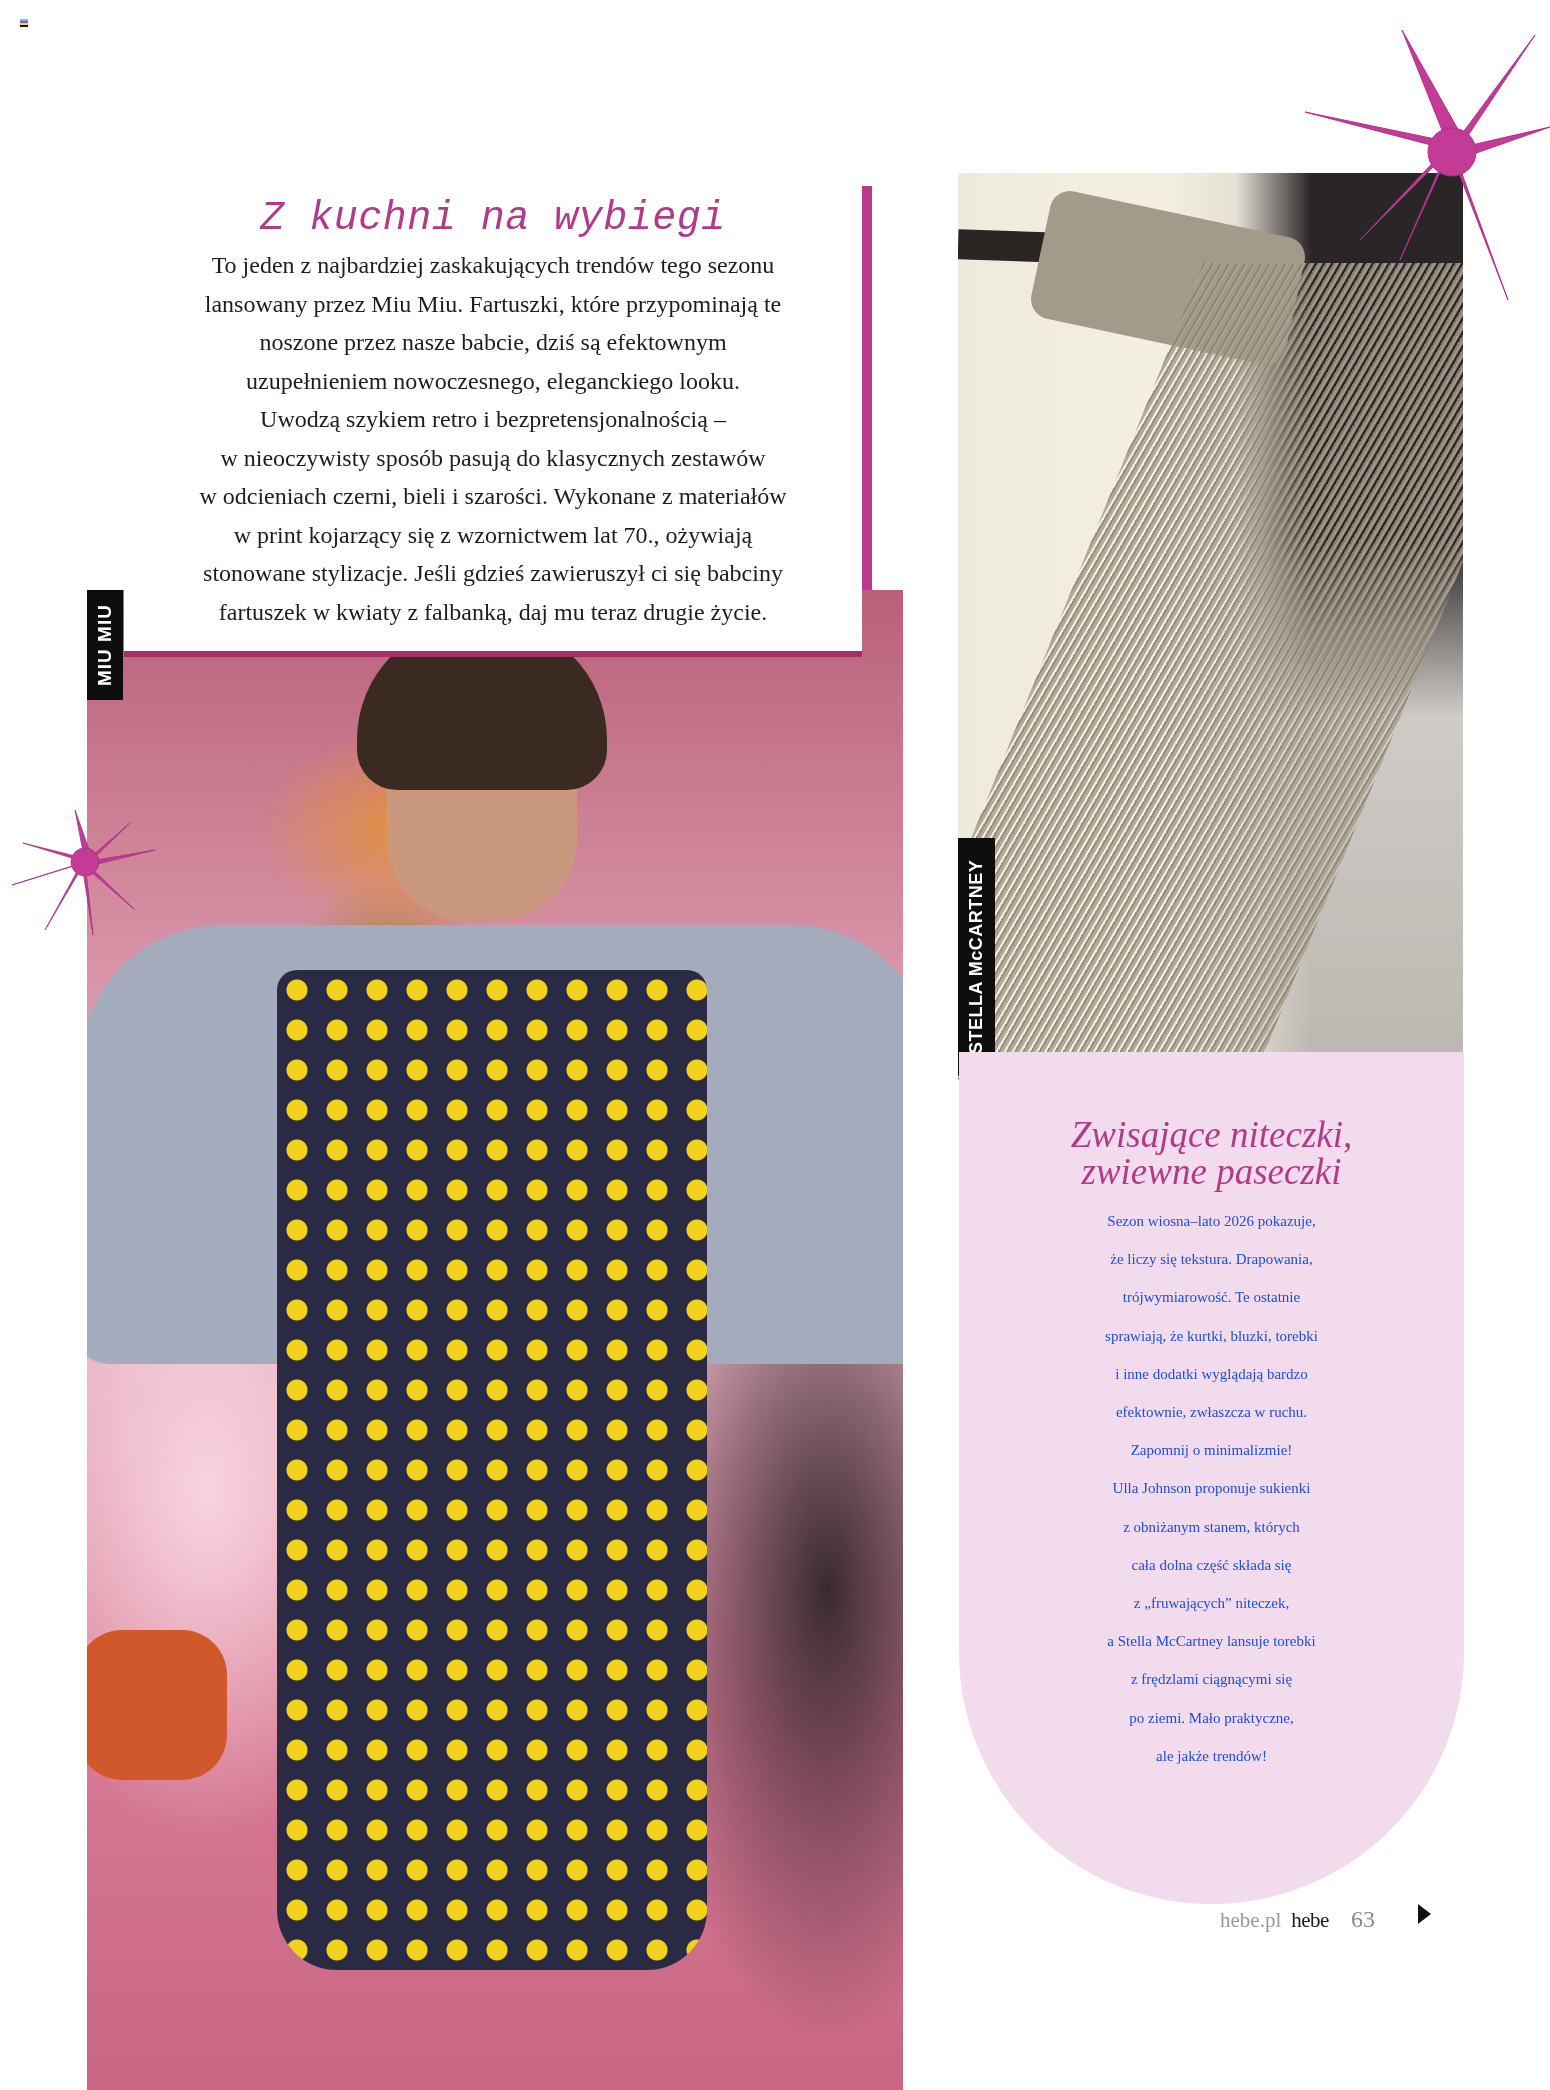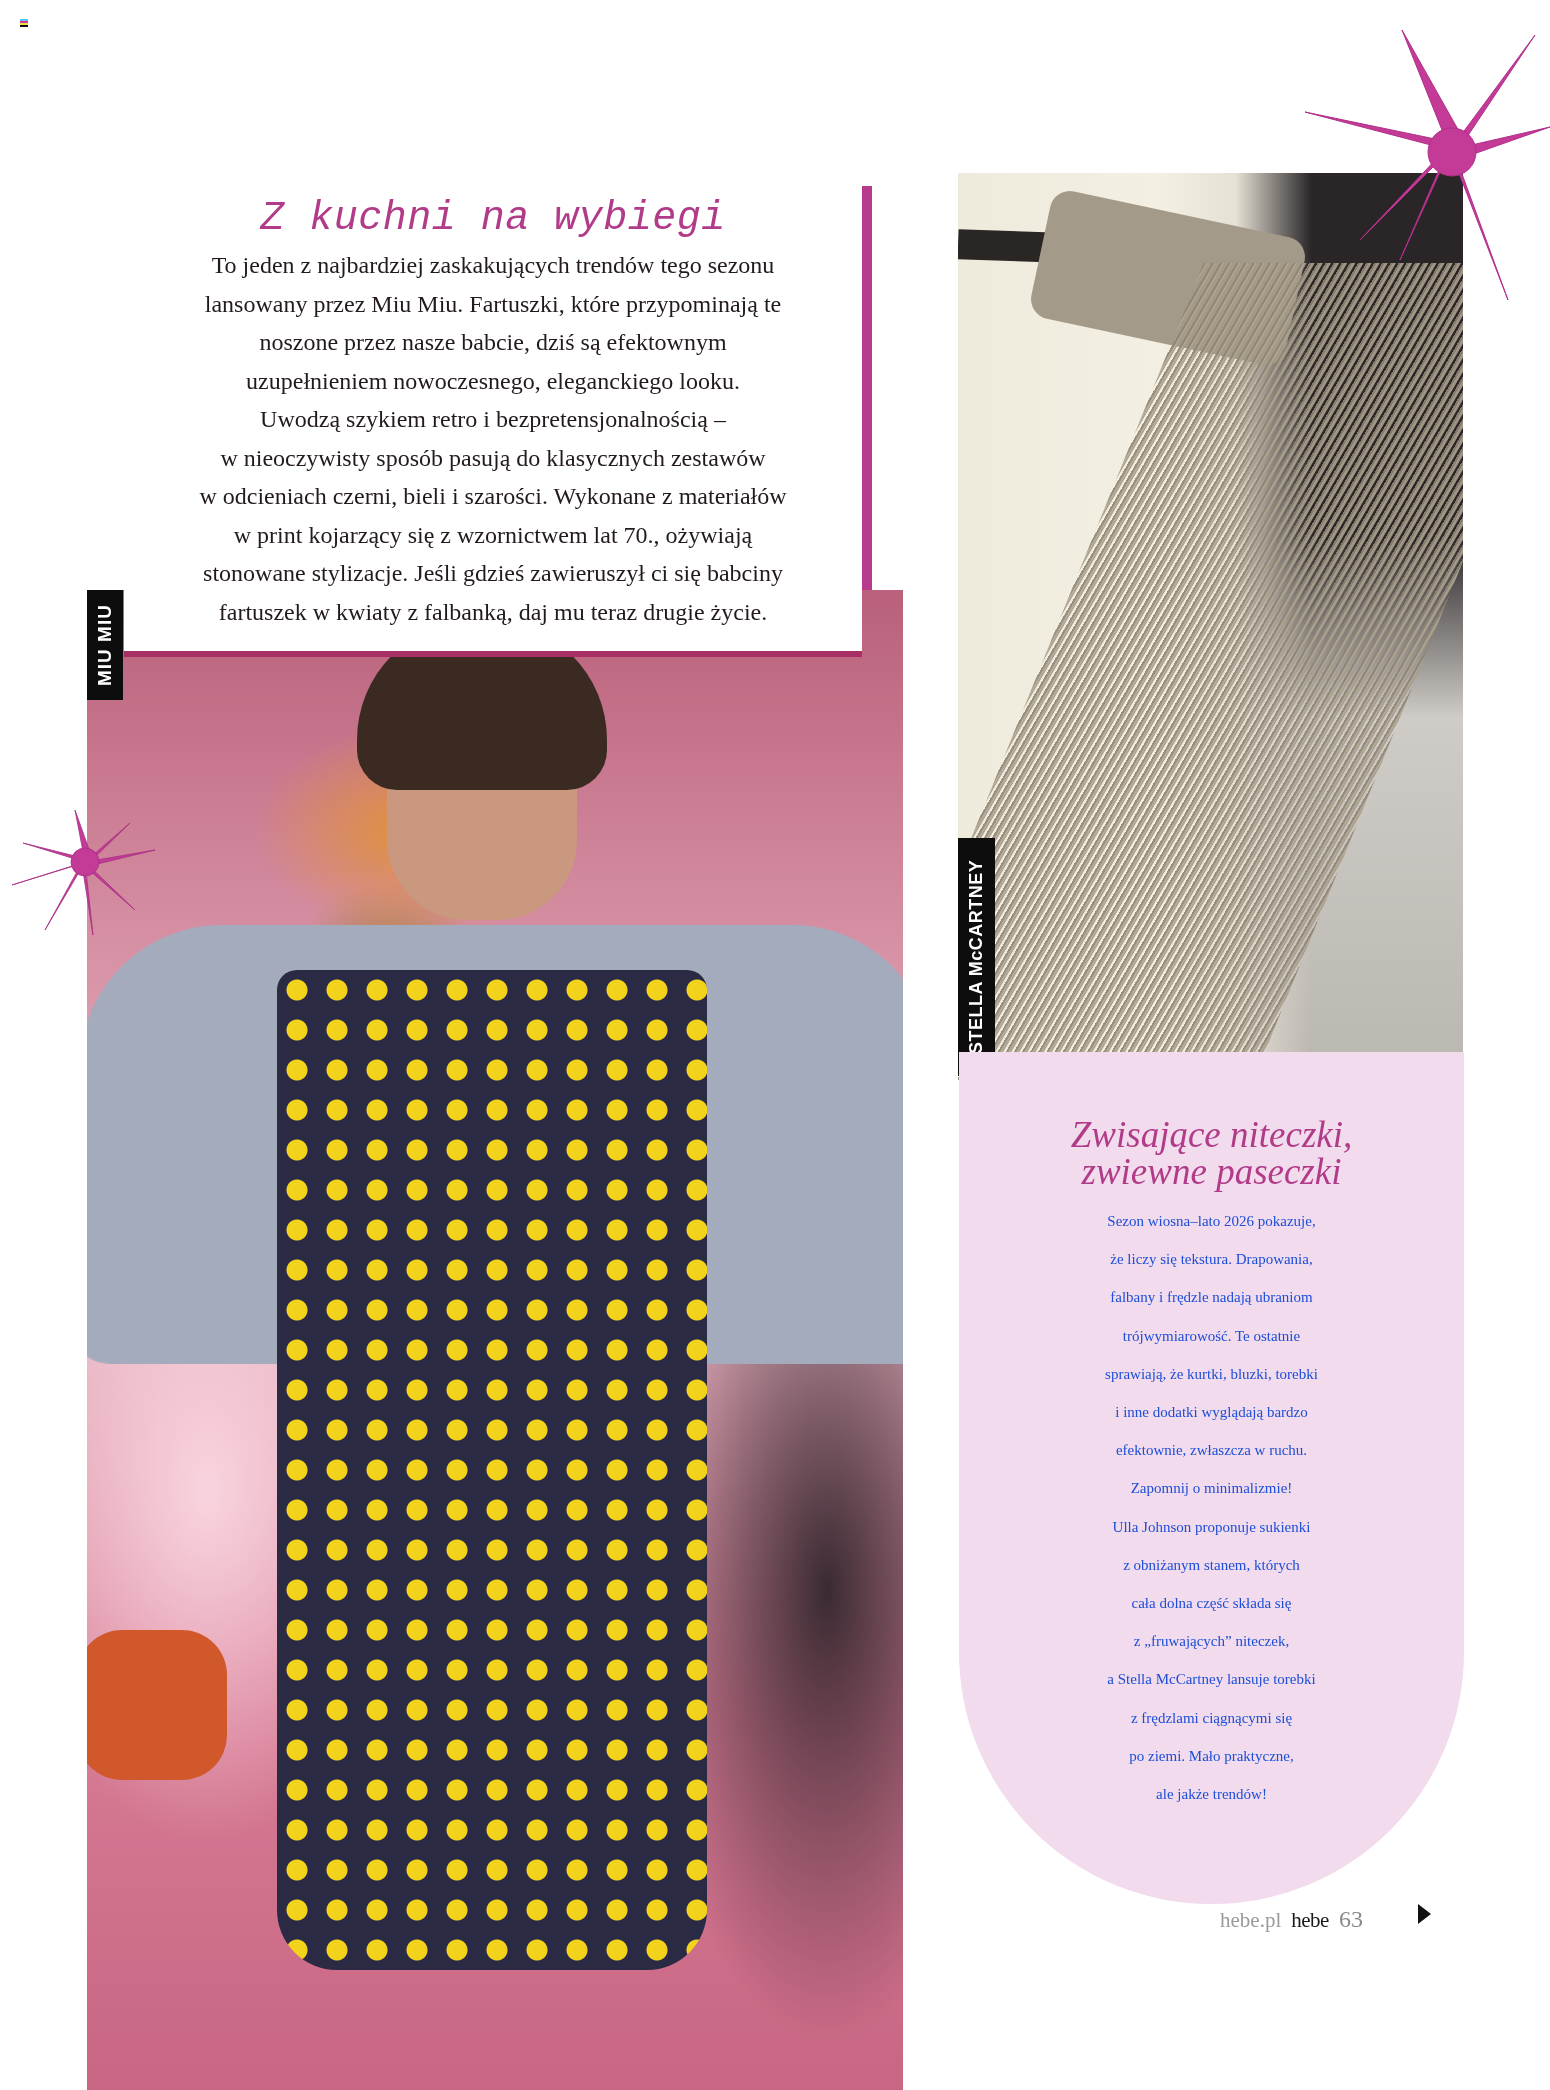--- a/index.html
+++ b/index.html
@@ -53,21 +53,21 @@
   .panel-right { left:959px; top:1052px; width:505px; height:852px; background:#f1dbec; border-radius:0 0 252px 252px; }
   .panel-right h2 { margin:0; position:absolute; left:0; right:0; top:64px; text-align:center; font-style:italic; font-weight:400; font-size:37px; line-height:37px; color:#b13a89; }
   .panel-right .body { position:absolute; left:0; right:0; top:150px; text-align:center; font-size:15px; line-height:38.2px; color:#1d4ed8; }
   .panel-right .body div { white-space:nowrap; }
 
   .continue-arrow { left:1418px; top:1904px; width:0; height:0; border-top:10px solid transparent; border-bottom:10px solid transparent; border-left:13px solid #111; }
 
   .footer { left:1220px; top:1906px; height:30px; display:flex; align-items:baseline; gap:10px; }
   .footer .site { font-size:21px; color:#9a9a9a; }
   .footer .brand { font-family:Liberation Serif, serif; font-size:21px; color:#1a1a1a; letter-spacing:-0.5px; }
-  .footer .page { font-size:24px; color:#8a8a8a; }
+  .footer .page { font-size:24px; color:#8a8a8a;margin-left:12px; }
 
   svg.star { position:absolute; overflow:visible; }
 </style>
 </head>
 <body>
 
 <div class="abs reg-mark">
   <span style="background:#5cc8f0"></span>
   <span style="background:#d23b9a"></span>
   <span style="background:#f0e040"></span>
@@ -109,21 +109,20 @@
 <div class="abs label-vert label-stella">STELLA McCARTNEY</div>
 
 <div class="abs panel-right">
   <h2>
     <span>Zwisające niteczki,</span><br>
     <span>zwiewne paseczki</span>
   </h2>
   <div class="body">
     <div>Sezon wiosna–lato 2026 pokazuje,</div>
     <div>że liczy się tekstura. Drapowania,</div>
-    <div>falbany i frędzle nadają ubraniom</div>
     <div>trójwymiarowość. Te ostatnie</div>
     <div>sprawiają, że kurtki, bluzki, torebki</div>
     <div>i inne dodatki wyglądają bardzo</div>
     <div>efektownie, zwłaszcza w ruchu.</div>
     <div>Zapomnij o minimalizmie!</div>
     <div>Ulla Johnson proponuje sukienki</div>
     <div>z obniżanym stanem, których</div>
     <div>cała dolna część składa się</div>
     <div>z „fruwających” niteczek,</div>
     <div>a Stella McCartney lansuje torebki</div>

